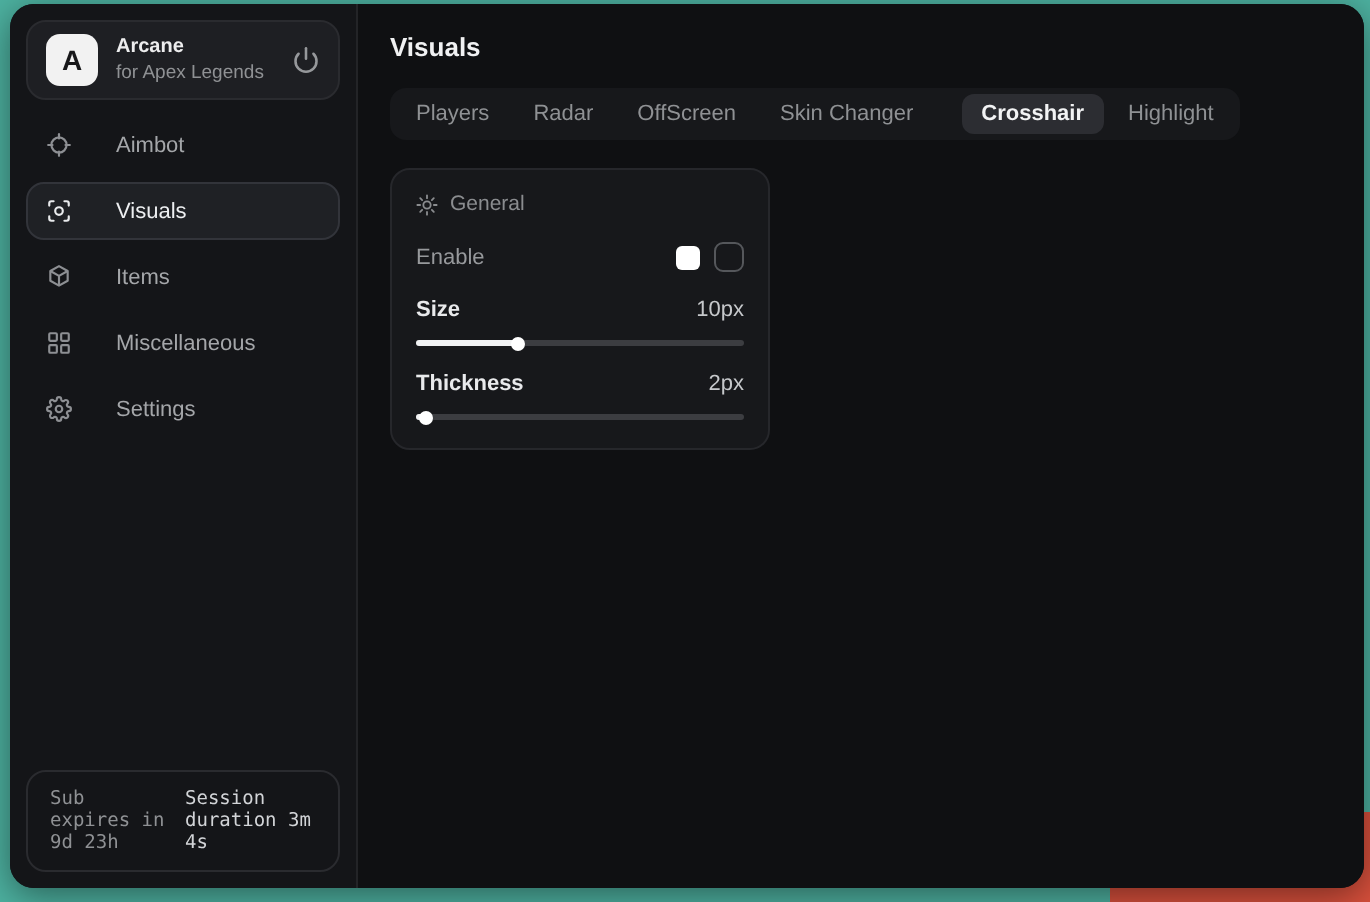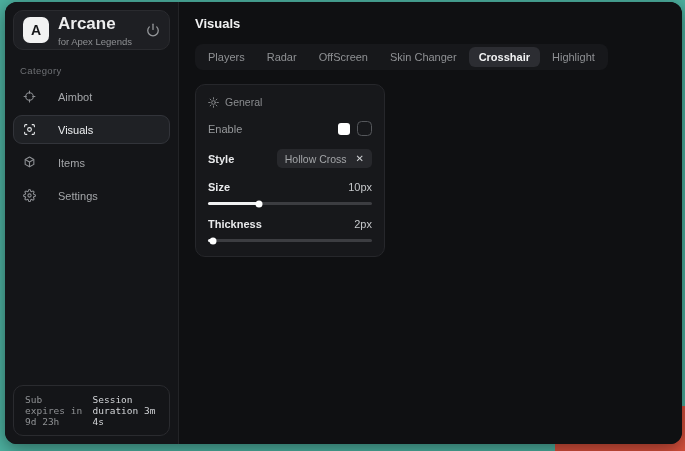--- a/index.html
+++ b/index.html
@@ -17,21 +17,21 @@
     box-shadow:0 4px 18px rgba(0,0,0,.45); }
 
   
   .sidebar { width:174px; height:100%; background:#141518; border-right:1px solid #232427;
     position:relative; flex-shrink:0; }
   .side-header { margin:8px; height:40px; background:#1e1f23; border:1px solid #2a2b2f;
     border-radius:10px; display:flex; align-items:center; padding:0 9px; gap:9px; }
   .logo { width:26px; height:26px; background:#f2f2f2; border-radius:7px; display:flex;
     align-items:center; justify-content:center; font-weight:bold; font-size:14px; color:#18181a; }
   .side-titles { display:flex; flex-direction:column; gap:2px; }
-  .app-title { font-size:17px; font-weight:bold; color:#ededee; }
+  .app-title { font-size:10px; font-weight:bold; color:#ededee; }
   .app-sub { font-size:9.5px; color:#8f9194; }
   .hdr-icon { margin-left:auto; color:#96989b; display:flex; }
 
   .category { margin:15px 0 6px 15px; font-size:9.5px; color:#6e7074; letter-spacing:.4px; }
 
   .nav { display:flex; flex-direction:column; gap:4px; padding:0 8px; }
   .nav-item { display:flex; align-items:center; gap:22px; padding:7px 9px; border-radius:9px;
     font-size:11px; color:#a4a6a9; border:1px solid transparent; cursor:default; }
   .nav-item .nicon { display:flex; color:#8d8f93; }
   .nav-item.selected { background:#1f2125; border-color:#32343a; color:#edeff1; }
@@ -44,21 +44,21 @@
   .foot-line2 { font-size:9.5px; color:#d2d4d7; }
 
   
   .main { flex:1; padding:14px 16px; position:relative; background:#0f1012; }
   .page-title { font-size:13px; font-weight:bold; color:#f0f1f2; }
 
   .tabbar { margin-top:13px; display:inline-flex; align-items:center; background:#17181b;
     border-radius:8px; padding:3px; gap:2px; }
   .tab { padding:4px 10px; font-size:11px; color:#8f9194; border-radius:6px; cursor:default;
     white-space:nowrap; }
-  .tab.selected { background:#2c2d32; color:#f2f3f4; font-weight:bold; }
+  .tab.selected { background:#2c2d32; color:#f2f3f4; font-weight:bold;margin-left:12px; }
 
   .card { margin-top:14px; width:190px; background:#17181b; border:1px solid #26272b;
     border-radius:10px; padding:11px 12px 14px 12px; }
   .card-head { display:flex; align-items:center; gap:6px; color:#8a8c8f; font-size:10.5px; }
   .card-head .cicon { display:flex; color:#8a8c8f; }
 
   .row { display:flex; align-items:center; justify-content:space-between; margin-top:13px;text-align:center; }
   .lbl-dim { font-size:11px; color:#97999c; }
   .lbl-strong { font-size:11px; font-weight:bold; color:#e9eaec; }
   .val { font-size:11px; color:#c6c8cb; }
@@ -97,21 +97,20 @@
           <div class="app-sub">for Apex Legends</div>
         </div>
         <span class="hdr-icon">
           <svg width="14" height="14" viewBox="0 0 24 24" fill="none" stroke="currentColor" stroke-width="2.2" stroke-linecap="round">
             <path d="M18.36 6.64a9 9 0 1 1-12.72 0"></path>
               <line x1="12" y1="2" x2="12" y2="11"></line>
           </svg>
         </span>
       </div>
 
-      <div class="category">Category</div>
 
       <div class="nav">
         <div class="nav-item">
           <span class="nicon">
             <svg width="13" height="13" viewBox="0 0 24 24" fill="none" stroke="currentColor" stroke-width="2" stroke-linecap="round">
               <circle cx="12" cy="12" r="7"></circle>
                 <line x1="12" y1="2" x2="12" y2="6"></line>
                 <line x1="12" y1="18" x2="12" y2="22"></line>
                 <line x1="2" y1="12" x2="6" y2="12"></line>
                 <line x1="18" y1="12" x2="22" y2="12"></line>
@@ -136,20 +135,31 @@
         <div class="nav-item">
           <span class="nicon">
             <svg width="13" height="13" viewBox="0 0 24 24" fill="none" stroke="currentColor" stroke-width="2" stroke-linejoin="round">
               <path d="M12 2l8 4.5v9L12 20l-8-4.5v-9L12 2z"></path>
                 <path d="M12 11L4 6.5M12 11l8-4.5M12 11v9"></path>
             </svg>
           </span>
           <span>Items</span>
         </div>
 
+        <div class="nav-item">
+          <span class="nicon">
+            <svg width="13" height="13" viewBox="0 0 24 24" fill="none" stroke="currentColor" stroke-width="2">
+              <rect x="3" y="3" width="7" height="7" rx="1"></rect>
+                <rect x="14" y="3" width="7" height="7" rx="1"></rect>
+                <rect x="3" y="14" width="7" height="7" rx="1"></rect>
+                <rect x="14" y="14" width="7" height="7" rx="1"></rect>
+            </svg>
+          </span>
+          <span>Miscellaneous</span>
+        </div>
 
         <div class="nav-item">
           <span class="nicon">
             <svg width="13" height="13" viewBox="0 0 24 24" fill="none" stroke="currentColor" stroke-width="2" stroke-linejoin="round">
               <circle cx="12" cy="12" r="3"></circle>
                 <path d="M19.4 15a1.7 1.7 0 0 0 .34 1.87l.06.06a2 2 0 1 1-2.83 2.83l-.06-.06a1.7 1.7 0 0 0-1.87-.34 1.7 1.7 0 0 0-1 1.55V21a2 2 0 1 1-4 0v-.09a1.7 1.7 0 0 0-1-1.55 1.7 1.7 0 0 0-1.87.34l-.06.06a2 2 0 1 1-2.83-2.83l.06-.06a1.7 1.7 0 0 0 .34-1.87 1.7 1.7 0 0 0-1.55-1H3a2 2 0 1 1 0-4h.09a1.7 1.7 0 0 0 1.55-1 1.7 1.7 0 0 0-.34-1.87l-.06-.06a2 2 0 1 1 2.83-2.83l.06.06a1.7 1.7 0 0 0 1.87.34h0a1.7 1.7 0 0 0 1-1.55V3a2 2 0 1 1 4 0v.09a1.7 1.7 0 0 0 1 1.55h0a1.7 1.7 0 0 0 1.87-.34l.06-.06a2 2 0 1 1 2.83 2.83l-.06.06a1.7 1.7 0 0 0-.34 1.87v0a1.7 1.7 0 0 0 1.55 1H21a2 2 0 1 1 0 4h-.09a1.7 1.7 0 0 0-1.55 1z"></path>
             </svg>
           </span>
           <span>Settings</span>
         </div>
@@ -192,27 +202,20 @@
         </div>
 
         <div class="row">
           <span class="lbl-dim">Enable</span>
           <span class="enable-controls">
             <span class="checkbox"></span>
             <span class="keybind"></span>
           </span>
         </div>
 
-        <div class="row">
-          <span class="lbl-strong">Style</span>
-          <span class="style-pill">
-            <span class="pill-text">Hollow Cross</span>
-            <span class="pill-x">✕</span>
-          </span>
-        </div>
 
         <div class="row">
           <span class="lbl-strong">Size</span>
           <span class="val">10px</span>
         </div>
         <div class="slider">
           <div class="fill" style="width: 31%;"></div>
           <div class="thumb" style="left: 31%;"></div>
         </div>
 

